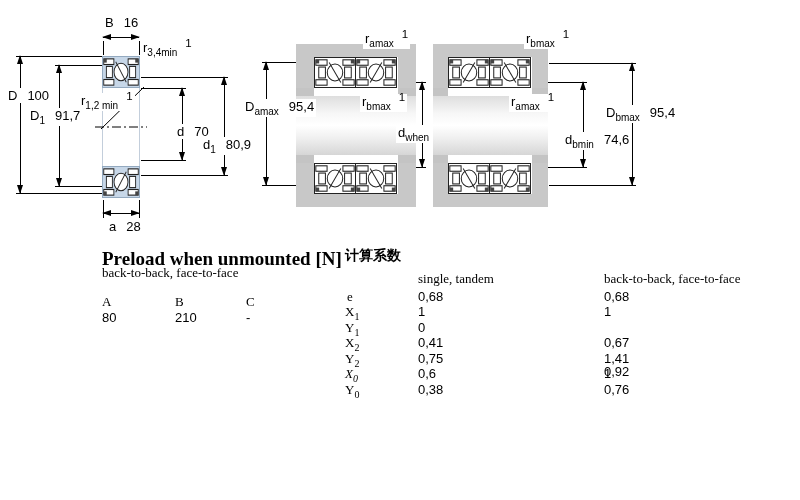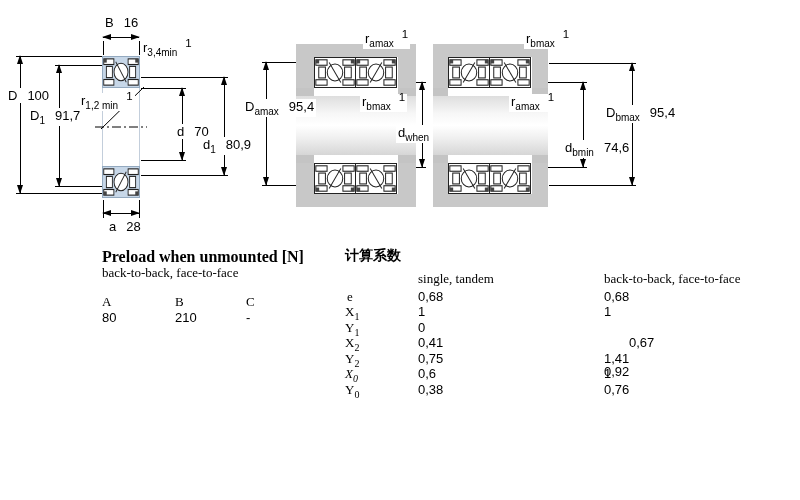--- a/index.html
+++ b/index.html
@@ -32,21 +32,21 @@
   
   .arr{position:absolute;height:163px;}
   .bar{position:absolute;left:0;width:100%;height:13px;background:#c8c8c8;}
   .shoulder{position:absolute;height:31px;background:#c8c8c8;}
   .strip{position:absolute;height:8px;background:#c4c4c4;}
   .shaft{position:absolute;left:0;width:100%;height:59px;
          background:linear-gradient(to bottom,#dedede 0%,#f7f7f7 30%,#ffffff 50%,#efefef 72%,#d6d6d6 100%);}
   .cell{position:absolute;width:42px;height:31px;background:#fff;border:1px solid #222;box-sizing:border-box;}
   .brg{width:100%;height:100%;display:block;}
   .fx{transform:scaleX(-1);} .fy{transform:scaleY(-1);} .fxy{transform:scale(-1,-1);}
-  .t-title{position:absolute;font-family:"Liberation Serif","DejaVu Serif",serif;font-weight:bold;font-size:16px;white-space:nowrap;}
+  .t-title{position:absolute;font-family:"Liberation Serif","DejaVu Serif",serif;font-weight:bold;font-size:19px;white-space:nowrap;}
   .t-title-cjk{position:absolute;font-family:"DejaVu Sans","Liberation Serif",serif;font-weight:bold;font-size:14px;white-space:nowrap;}
   .t-text{position:absolute;font-family:"Liberation Serif","DejaVu Serif",serif;font-size:13px;white-space:nowrap;}
   .t-text sub{font-size:10px;}
   .t-val{position:absolute;font-family:"Liberation Sans",sans-serif;font-size:13px;white-space:nowrap;}
 </style>
 </head>
 <body>
 
 <svg width="0" height="0" style="position:absolute" aria-hidden="true">
   <defs>
@@ -197,21 +197,21 @@
 
   <div class="ext-h" style="left:548px;top:82px;width:39px;"></div>
   <div class="ext-h" style="left:548px;top:167px;width:39px;"></div>
   <div class="dimv" style="left:583px;top:82px;height:85px;"></div>
   <div class="ext-h" style="left:549px;top:63px;width:87px;"></div>
   <div class="ext-h" style="left:549px;top:185px;width:87px;"></div>
   <div class="dimv" style="left:632px;top:63px;height:122px;"></div>
 
   <span class="lbl" style="left:524px;top:31px;"><span>r</span><sub>bmax</sub><span class="note">1</span></span>
   <span class="lbl" style="left:509px;top:94px;"><span>r</span><sub>amax</sub><span class="note">1</span></span>
-  <span class="lbl" style="left:563px;top:132px;margin-top:8px;"><span>d</span><sub>bmin</sub><span class="val">74,6</span></span>
+  <span class="lbl" style="left:563px;top:132px;"><span>d</span><sub>bmin</sub><span class="val">74,6</span></span>
   <span class="lbl" style="left:604px;top:105px;"><span>D</span><sub>bmax</sub><span class="val">95,4</span></span>
 
   <div>
     <span class="t-title" style="left:102px;top:248px;">Preload when unmounted [N]</span>
     <span class="t-text" style="left:102px;top:265px;">back-to-back, face-to-face</span>
     <span class="t-text" style="left:102px;top:294px;">A</span>
     <span class="t-text" style="left:175px;top:294px;">B</span>
     <span class="t-text" style="left:246px;top:294px;">C</span>
     <span class="t-val" style="left:102px;top:310px;">80</span>
     <span class="t-val" style="left:175px;top:310px;">210</span>
@@ -230,21 +230,21 @@
     <span class="t-text" style="left:345px;top:304px;"><span>X</span><sub>1</sub></span>
     <span class="t-val" style="left:418px;top:304px;">1</span>
     <span class="t-val" style="left:604px;top:304px;">1</span>
 
     <span class="t-text" style="left:345px;top:320px;"><span>Y</span><sub>1</sub></span>
     <span class="t-val" style="left:418px;top:320px;">0</span>
     <span class="t-val" style="left:604px;top:328px;margin-top:36px;">0,92</span>
 
     <span class="t-text" style="left:345px;top:335px;"><span>X</span><sub>2</sub></span>
     <span class="t-val" style="left:418px;top:335px;">0,41</span>
-    <span class="t-val" style="left:604px;top:335px;margin-left:25px;">0,67</span>
+    <span class="t-val" style="left:604px;top:335px;">0,67</span>
 
     <span class="t-text" style="left:345px;top:351px;"><span>Y</span><sub>2</sub></span>
     <span class="t-val" style="left:418px;top:351px;">0,75</span>
     <span class="t-val" style="left:604px;top:351px;text-align:right;">1,41</span>
 
     <span class="t-text" style="left:345px;top:366px;font-style:italic;"><span>X</span><sub>0</sub></span>
     <span class="t-val" style="left:418px;top:366px;">0,6</span>
     <span class="t-val" style="left:604px;top:366px;">1</span>
 
     <span class="t-text" style="left:345px;top:382px;"><span>Y</span><sub>0</sub></span>

